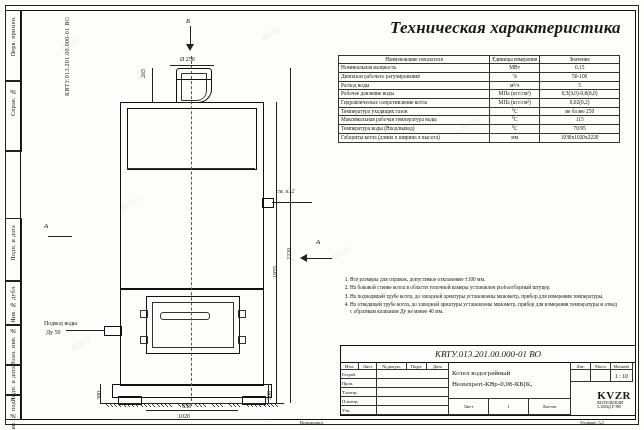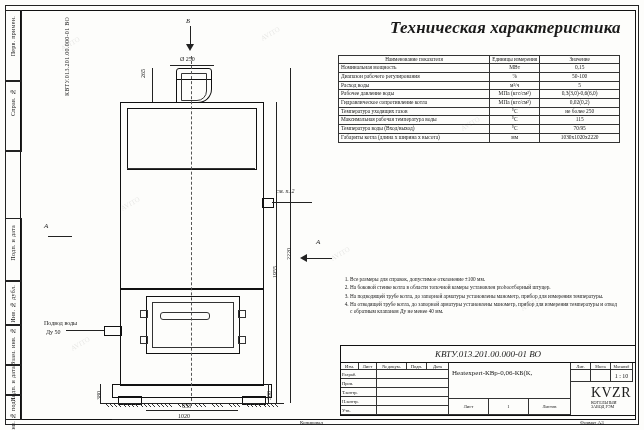--- a/index.html
+++ b/index.html
@@ -81,21 +81,21 @@
   .tb .cell{position:absolute;border-right:0.8px solid #333;border-bottom:0.8px solid #333;box-sizing:border-box;}
   .tb-code{
     position:absolute;left:340px;top:345px;width:294px;height:16px;
     border:1.2px solid #111;
     display:flex;align-items:center;justify-content:center;
     font-size:9px;font-style:italic;
   }
   .kvzr{
     position:absolute;right:4px;bottom:5px;text-align:left;
   }
-  .kvzr .k{font-weight:normal;font-size:14px;letter-spacing:0.5px;}
+  .kvzr .k{font-weight:bold;font-size:11px;letter-spacing:0.5px;}
   .kvzr .s{font-size:4.2px;line-height:1.1;}
   .wm{
     position:absolute;color:rgba(120,120,120,0.16);
     font-size:7px;transform:rotate(-30deg);white-space:nowrap;
     pointer-events:none;
   }
   .arrow{position:absolute;width:0;height:0;}
   .hatch{
     position:absolute;
     background:repeating-linear-gradient(45deg,#333 0 0.6px,transparent 0.6px 3px);
@@ -282,20 +282,21 @@
     <div class="cell" style="left:0;top:16px;width:36px;height:9px;display:flex;align-items:center;padding-left:1px;">Пров.</div>
     <div class="cell" style="left:36px;top:16px;width:72px;height:9px;"></div>
     <div class="cell" style="left:0;top:25px;width:36px;height:9px;display:flex;align-items:center;padding-left:1px;">Т.контр.</div>
     <div class="cell" style="left:36px;top:25px;width:72px;height:9px;"></div>
     <div class="cell" style="left:0;top:34px;width:36px;height:9px;display:flex;align-items:center;padding-left:1px;">Н.контр.</div>
     <div class="cell" style="left:36px;top:34px;width:72px;height:9px;"></div>
     <div class="cell" style="left:0;top:43px;width:36px;height:9px;display:flex;align-items:center;padding-left:1px;">Утв.</div>
     <div class="cell" style="left:36px;top:43px;width:72px;height:9px;"></div>
 
     <div class="cell" style="left:108px;top:0;width:122px;height:36px;border-right:0.8px solid #333;padding:5px 3px;font-size:7px;line-height:1.5;">
+      <div>Котел водогрейный</div>
       <div>Heatexpert-КВр-0,06-КБ(К,</div>
     </div>
     <div class="cell" style="left:108px;top:36px;width:40px;height:16px;display:flex;align-items:center;justify-content:center;">Лист</div>
     <div class="cell" style="left:148px;top:36px;width:40px;height:16px;display:flex;align-items:center;justify-content:center;">1</div>
     <div class="cell" style="left:188px;top:36px;width:42px;height:16px;display:flex;align-items:center;justify-content:center;">Листов</div>
 
     <div class="cell" style="left:230px;top:0;width:20px;height:7px;display:flex;align-items:center;justify-content:center;">Лит.</div>
     <div class="cell" style="left:250px;top:0;width:20px;height:7px;display:flex;align-items:center;justify-content:center;font-size:4px;">Масса</div>
     <div class="cell" style="left:270px;top:0;width:22px;height:7px;display:flex;align-items:center;justify-content:center;font-size:4px;">Масштаб</div>
     <div class="cell" style="left:230px;top:7px;width:20px;height:12px;"></div>

